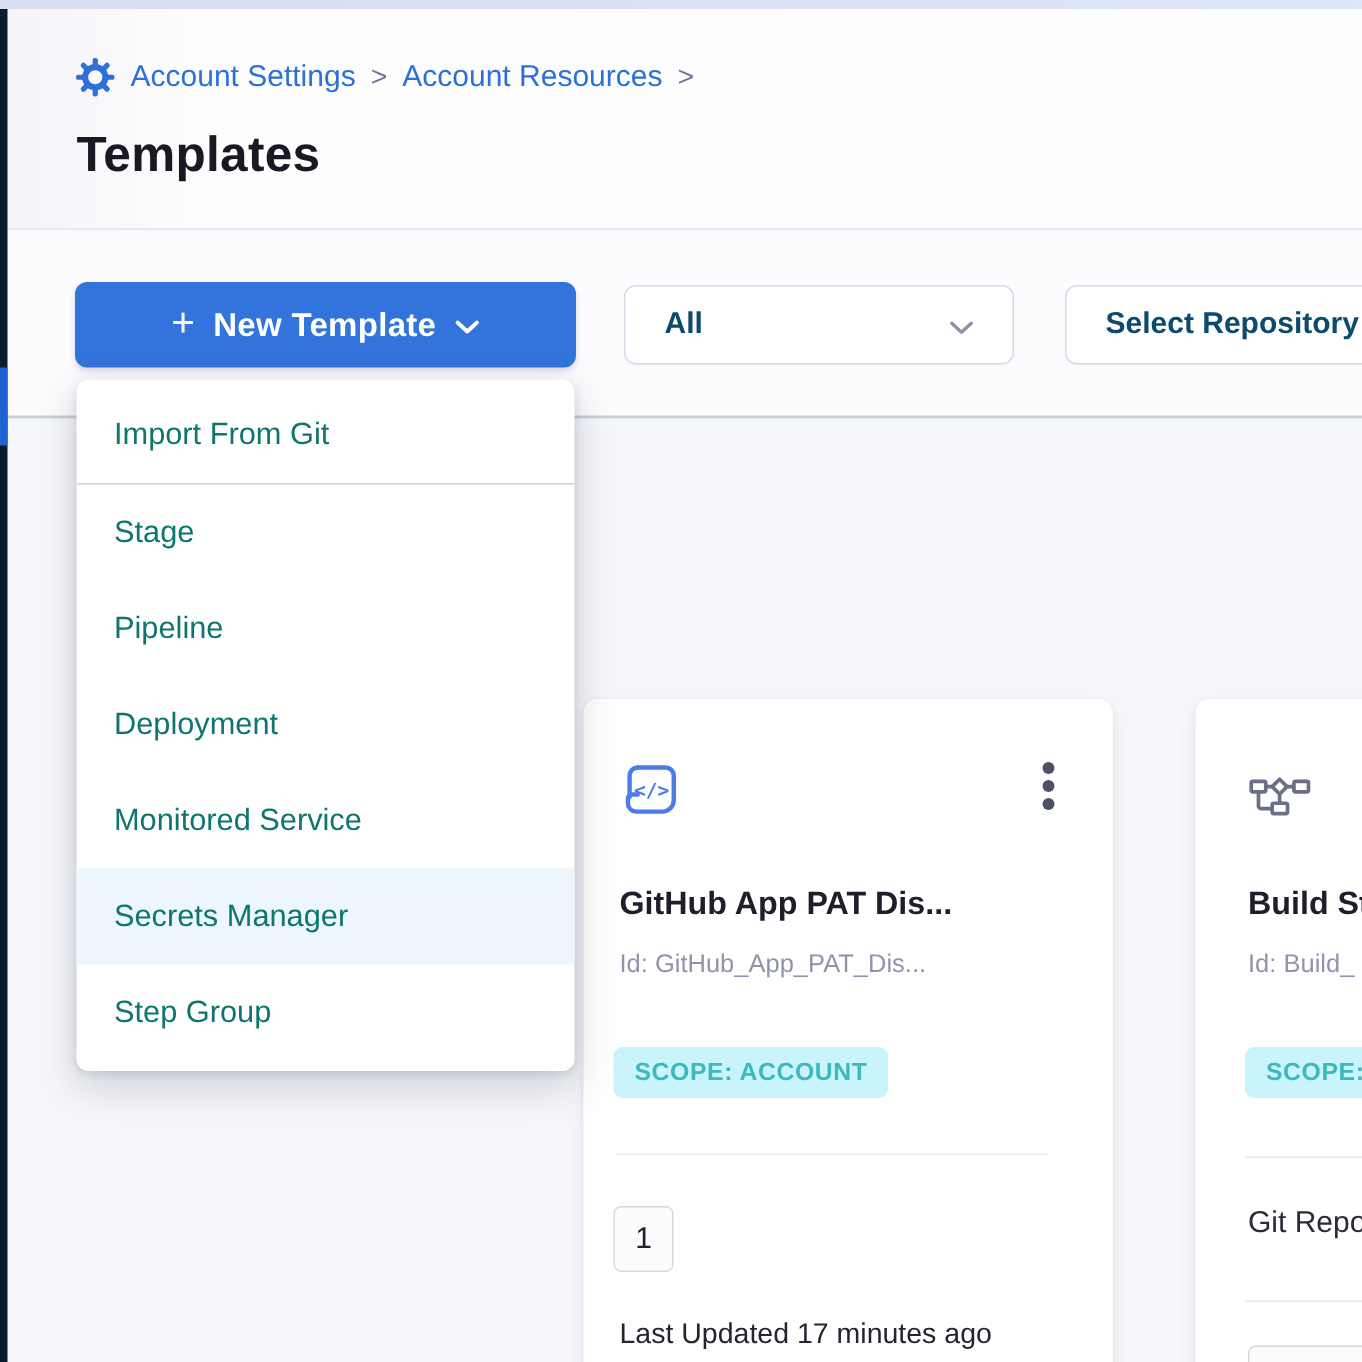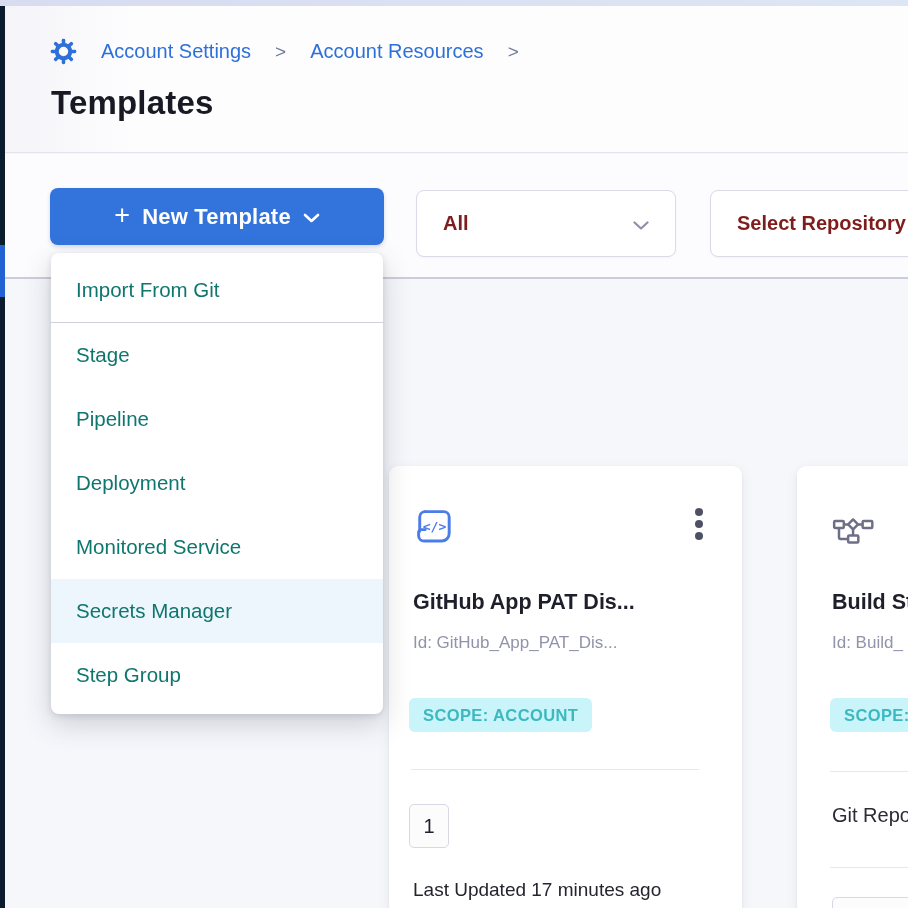--- a/index.html
+++ b/index.html
@@ -14,38 +14,38 @@
   .topbar { position:absolute; left:0; top:0; width:908px; height:6px;
     background:linear-gradient(90deg,#d7dcf0,#dde6f4); z-index:40; }
   .nav-strip { position:absolute; left:0; top:6px; width:5px; height:902px;
     background:#0a1c2e; z-index:40; }
   .nav-strip-active { position:absolute; left:0; top:239px; width:5px; height:52px;
     background:#2263d3; }
   
   .header { position:absolute; left:5px; top:6px; width:903px; height:147px;
     background:linear-gradient(90deg,#f4f4f9 0%,#fdfdfe 14%);
     border-bottom:1px solid #e2e3ec; }
-  .breadcrumb { position:absolute; left:45px; top:32px; display:flex; align-items:center; gap:24px;
+  .breadcrumb { position:absolute; left:45px; top:32px; display:flex; align-items:center; gap:10px;
     font-size:20px; }
   .crumb { color:#2e70d9; cursor:pointer; }
   .crumb-sep { color:#6e7894; font-size:19px; }
   .page-title { position:absolute; left:46px; top:78px; font-size:33px; font-weight:700;
     color:#191924; letter-spacing:.2px; }
   
   .toolbar { position:absolute; left:5px; top:154px; width:903px; height:125px;
     background:#fcfcfe; border-bottom:2px solid #cbcdda; }
   .btn-new { position:absolute; left:45px; top:34px; width:334px; height:57px;
     background:#3374dc; border:none; border-radius:8px; color:#fff;
     font-family:inherit; font-size:22px; font-weight:700; letter-spacing:.2px;
     display:flex; align-items:center; justify-content:center; gap:12px; cursor:pointer;
     box-shadow:0 2px 4px rgba(40,60,120,.18); }
   .btn-plus { font-size:27px; font-weight:400; line-height:1; margin-top:-3px; }
-  .select-box { position:absolute; top:36px; height:67px; background:#fff;
+  .select-box { position:absolute; top:36px; height:53px; background:#fff;
     border:1px solid #d9dbe8; border-radius:8px; display:flex; align-items:center;
-    font-size:20px; font-weight:700; color:#7f1d1d; cursor:pointer;
+    font-size:20px; font-weight:700; color:#0c4a6e; cursor:pointer;
     box-shadow:0 1px 2px rgba(40,41,61,.04); }
   .select-type { left:411px; width:260px; padding:0 26px; justify-content:space-between; }
   .select-repo { left:705px; width:320px; padding:0 26px; }
   
   .menu { position:absolute; left:51px; top:253px; width:332px; z-index:60;
     background:#fff; border-radius:8px; padding:5px 0 7px 0;
     box-shadow:0 10px 28px rgba(63,66,87,.22), 0 2px 6px rgba(63,66,87,.14); }
   .menu-item { height:64px; display:flex; align-items:center; padding-left:25px;
     font-size:20.5px; color:#0f766e; cursor:pointer; }
   .menu-item[data-state="active"] { background:#ecf6fc; }

